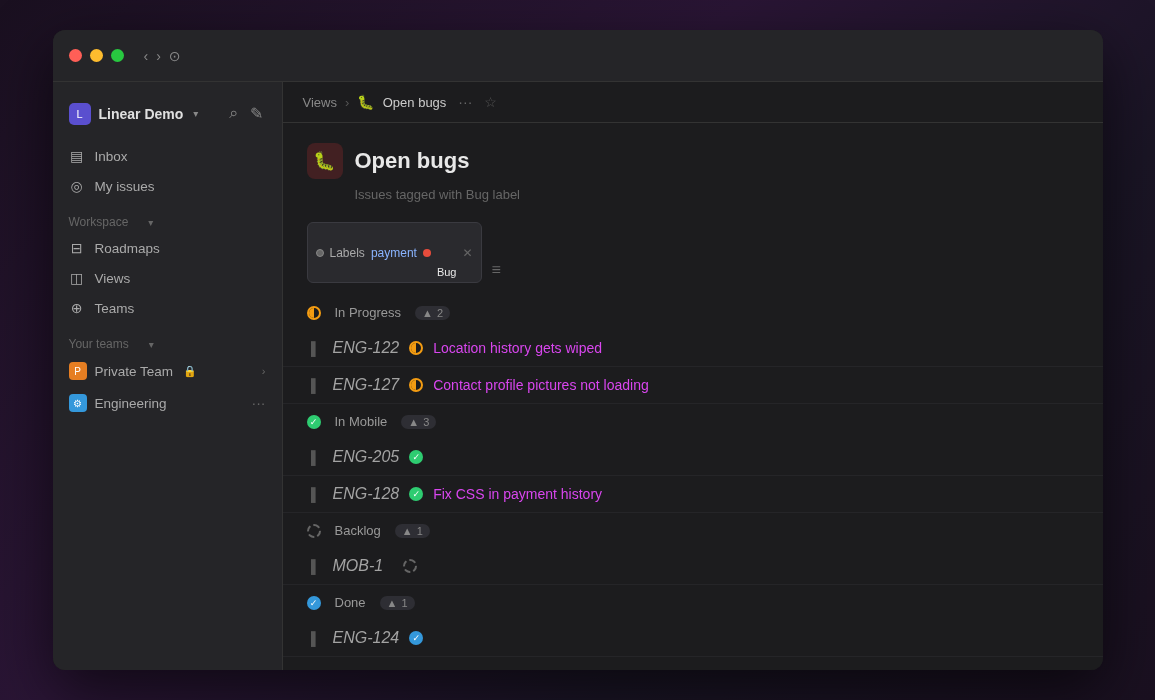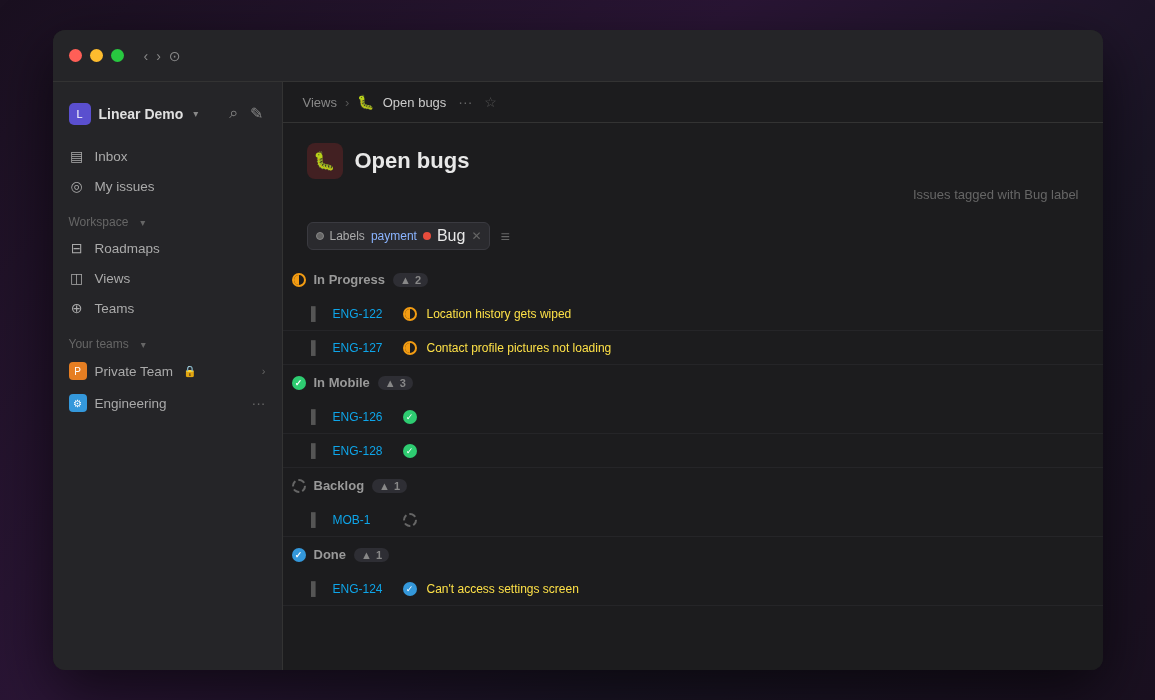--- a/index.html
+++ b/index.html
@@ -142,21 +142,21 @@
       width: 16px;
       text-align: center;
     }
     .sidebar-section-header {
       display: flex;
       align-items: center;
       padding: 8px 16px 4px;
       color: #666;
       font-size: 12px;
       cursor: pointer;
-      gap: 12px;
+      gap: 20px;
       margin-top: 6px;
     }
     .sidebar-section-header .chevron {
       font-size: 10px;
     }
     .team-item {
       display: flex;
       align-items: center;
       gap: 8px;
       padding: 7px 16px;
@@ -267,22 +267,21 @@
       flex-shrink: 0;
     }
     .page-title-text {
       color: #e8e8e8;
       font-size: 22px;
       font-weight: 600;
     }
     .page-subtitle {
       color: #666;
       font-size: 13px;
-      margin-left: 21px;
-      text-align: right;
+      margin-left: 48px;
     }
     .filter-bar {
       padding: 8px 24px 12px;
       display: flex;
       align-items: flex-end;
       gap: 6px;
       flex-shrink: 0;
     }
     .filter-tag {
       display: flex;
@@ -307,21 +306,22 @@
       font-size: 12px;
     }
     .filter-bug-dot {
       width: 8px;
       height: 8px;
       border-radius: 50%;
       background: #e74c3c;
     }
     .filter-bug-label {
       color: #e8e8e8;
-      font-size: 16px;
+      font-size: 11px;
+      margin-top: 39px;
     }
     .filter-close {
       color: #666;
       cursor: pointer;
       font-size: 12px;
     }
     .filter-options-btn {
       color: #666;
       font-size: 16px;
       cursor: pointer;
@@ -332,25 +332,25 @@
       flex: 1;
       overflow-y: auto;
       padding: 0;
     }
     .issues-list::-webkit-scrollbar { width: 6px; }
     .issues-list::-webkit-scrollbar-track { background: transparent; }
     .issues-list::-webkit-scrollbar-thumb { background: #444; border-radius: 3px; }
     .group-header {
       display: flex;
       align-items: center;
-      gap: 8px;
-      padding: 10px 9px;
+      gap: 14px;
+      padding: 10px 24px;
       color: #999;
       font-size: 13px;
-      font-weight: 700;
+      font-weight: 400;
     }
     .group-count-badge {
       display: flex;
       align-items: center;
       gap: 4px;
       background: #2e2e34;
       border-radius: 10px;
       padding: 1px 7px;
       font-size: 11px;
       color: #888;
@@ -363,28 +363,29 @@
       cursor: pointer;
       border-bottom: 1px solid #252528;
     }
     .issue-bar-icon {
       color: #555;
       font-size: 13px;
       width: 16px;
       flex-shrink: 0;
     }
     .issue-id {
-      color: #0ea5e9;
-      font-size: 12px;
+      color: #a3a3a3;
+      font-size: 16px;
       min-width: 60px;
       flex-shrink: 0;
+      font-style: italic;
     }
     .issue-title {
-      color: #fde047;
-      font-size: 12px;
+      color: #d946ef;
+      font-size: 14px;
       flex: 1;
     }
     .in-review-circle {
       width: 14px;
       height: 14px;
       border-radius: 50%;
       background: #2ecc71;
       display: inline-block;
       flex-shrink: 0;
       display: flex;
@@ -571,27 +572,28 @@
           <div class="group-header">
             <div class="in-review-circle">✓</div>
             <span>In Mobile</span>
             <div class="group-count-badge">
               <span>▲</span>
               <span>3</span>
             </div>
           </div>
           <div class="issue-row">
             <span class="issue-bar-icon">▐</span>
-            <span class="issue-id">ENG-126</span>
+            <span class="issue-id">ENG-205</span>
             <div class="in-review-circle">✓</div>
           </div>
           <div class="issue-row">
             <span class="issue-bar-icon">▐</span>
             <span class="issue-id">ENG-128</span>
             <div class="in-review-circle">✓</div>
+            <span class="issue-title">Fix CSS in payment history</span>
           </div>
 
           <div class="group-header">
             <div class="backlog-circle"></div>
             <span>Backlog</span>
             <div class="group-count-badge">
               <span>▲</span>
               <span>1</span>
             </div>
           </div>
@@ -606,21 +608,20 @@
             <span>Done</span>
             <div class="group-count-badge">
               <span>▲</span>
               <span>1</span>
             </div>
           </div>
           <div class="issue-row">
             <span class="issue-bar-icon">▐</span>
             <span class="issue-id">ENG-124</span>
             <div class="done-circle">✓</div>
-            <span class="issue-title">Can't access settings screen</span>
           </div>
 
         </div>
 
       </div>
     </div>
   </div>
 </div>
 
 </body></html>

